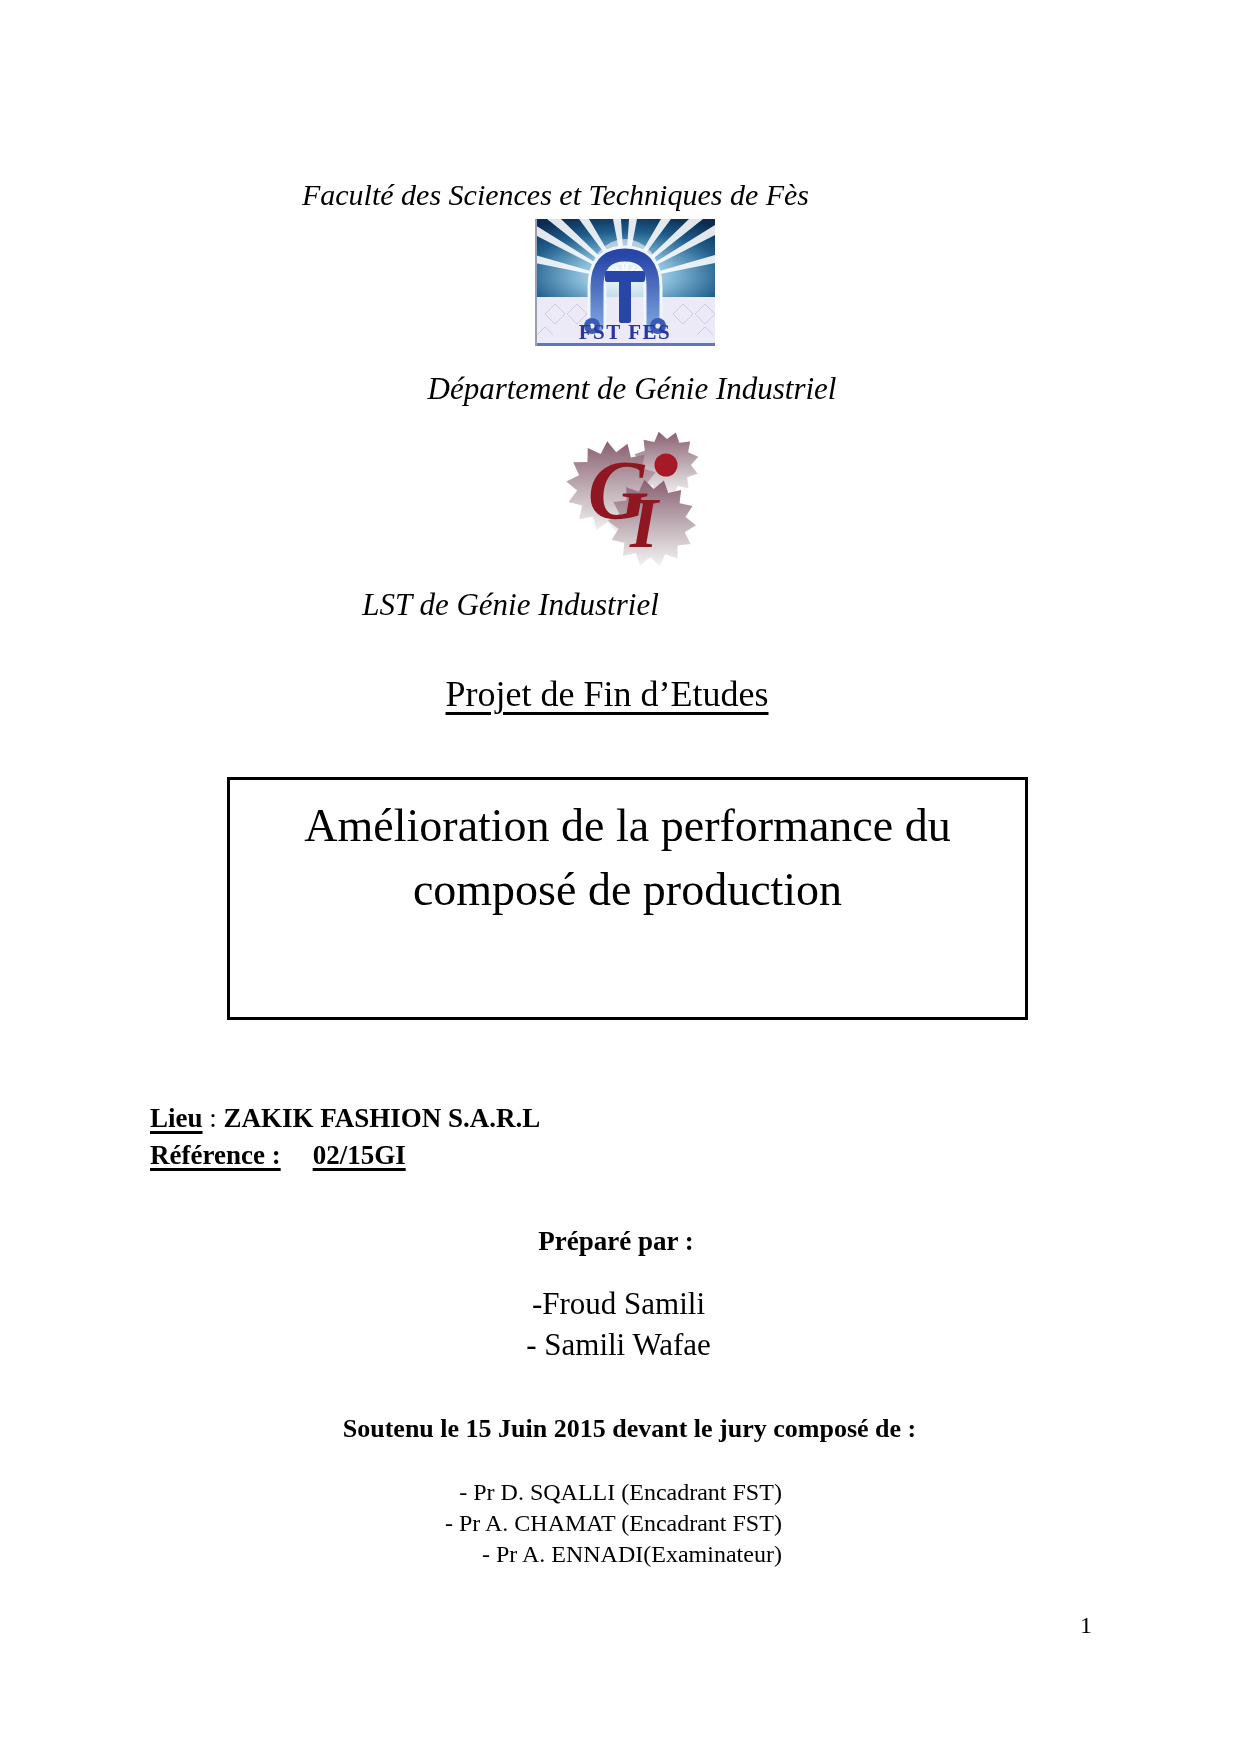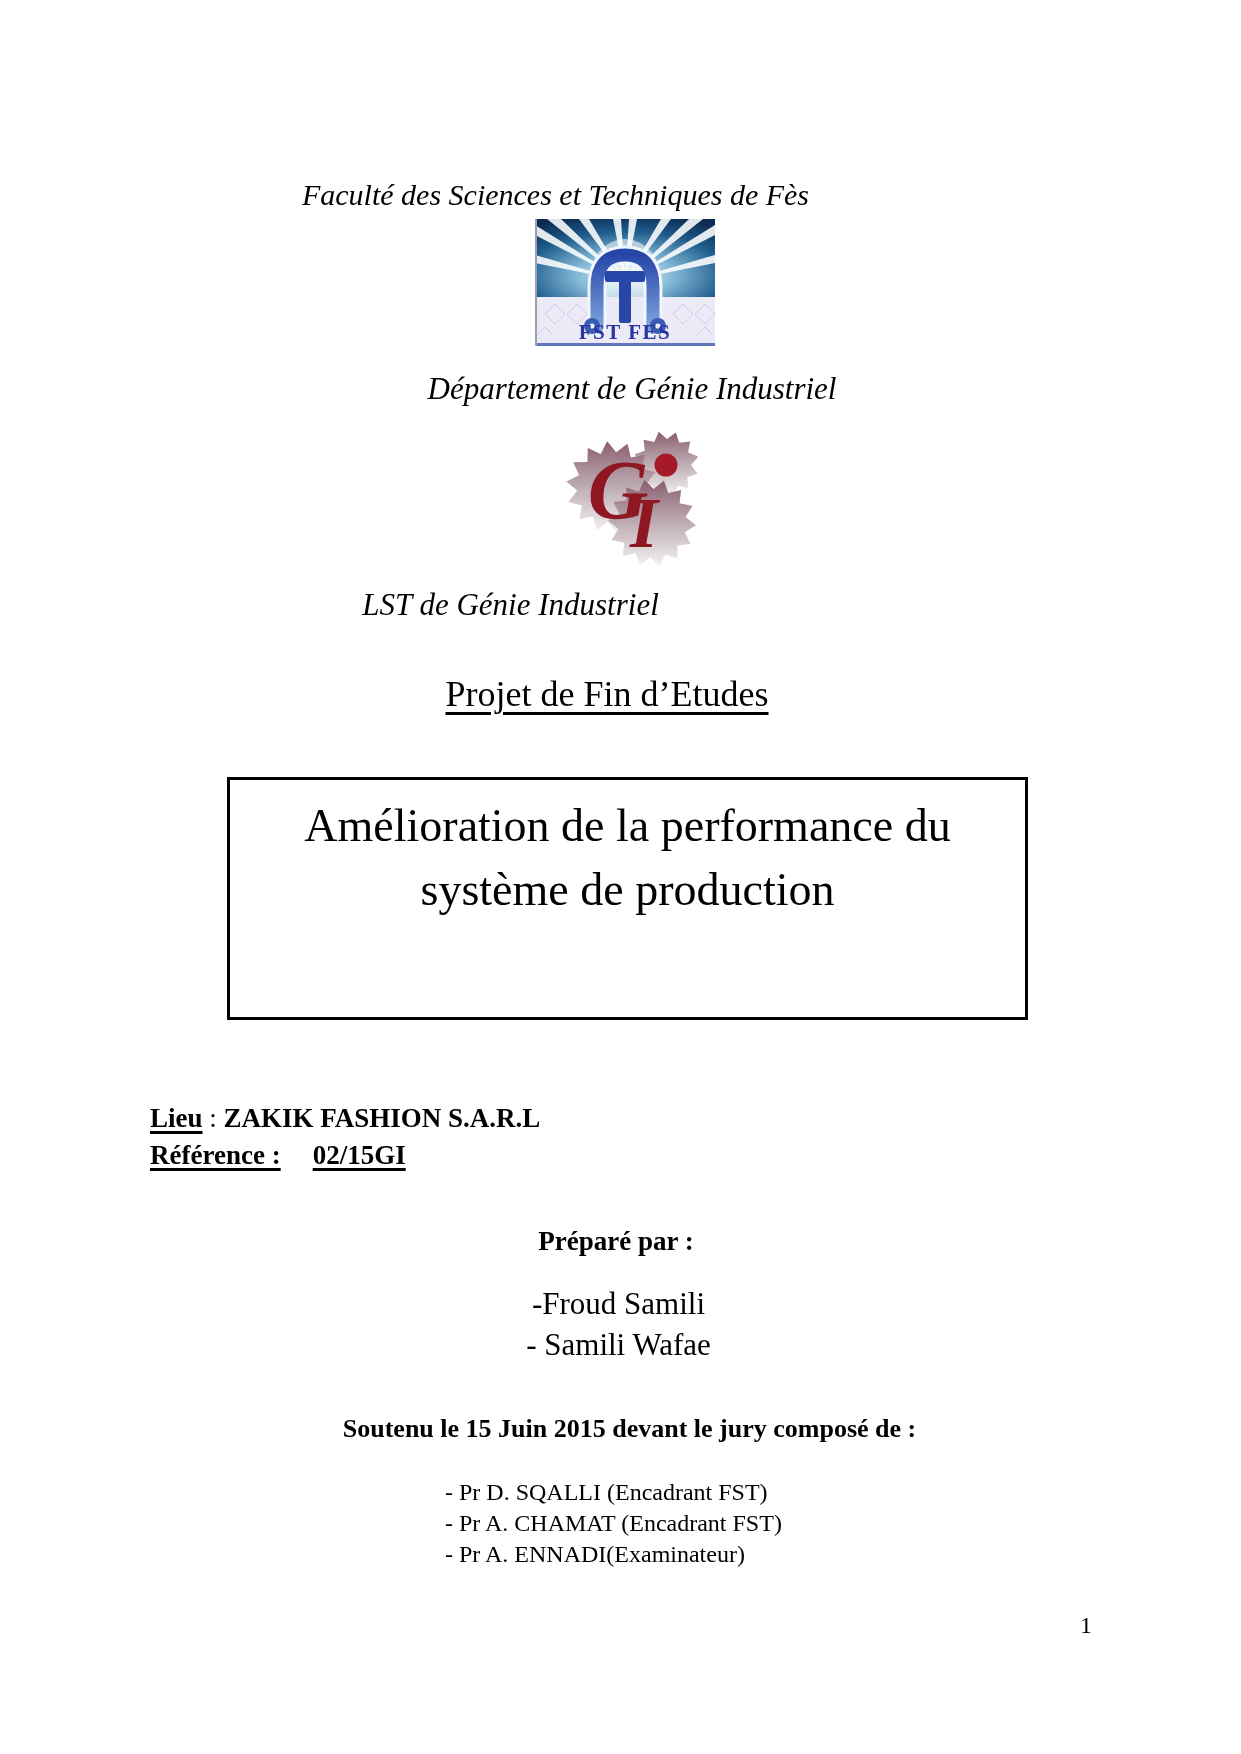--- a/index.html
+++ b/index.html
@@ -25,21 +25,21 @@
     text-align:center;font-size:46px;line-height:64px;padding-top:14px;
     box-sizing:content-box;
   }
   .meta{position:absolute;left:150px;top:1100px;font-size:27px;font-weight:bold;line-height:37px;}
   .meta .u{text-decoration:underline;text-decoration-thickness:2.5px;text-underline-offset:4px;}
   .meta .sep{font-weight:normal;}
   .meta .ref-gap{padding-left:32px;}
   .prepared{top:1226px;width:1232px;font-size:27px;font-weight:bold;}
   .authors{top:1283px;width:1237px;font-size:31px;line-height:41px;}
   .defense{top:1414px;width:1205px;font-size:26px;font-weight:bold;padding-left:27px;}
-  .jury{position:absolute;left:445px;top:1477px;font-size:24px;line-height:31px;}
+  .jury{position:absolute;left:445px;top:1477px;font-size:24px;line-height:31px;text-align:right;}
   .page-number{position:absolute;left:1080px;top:1612px;font-size:24px;}
 </style>
 </head>
 <body>
 
 <div class="page">
 
   <div class="centerline faculty">Faculté des Sciences et Techniques de Fès</div>
 
   <div class="fst-logo">
@@ -116,21 +116,21 @@
   </div>
 
   <div class="centerline program">LST de Génie Industriel</div>
 
   <div class="centerline report-type">
     <span>Projet de Fin d’Etudes</span>
   </div>
 
   <div class="title-box">
     <div>Amélioration de la performance du</div>
-    <div>système de production</div>
+    <div>composé de production</div>
   </div>
 
   <div class="meta">
     <div><span class="u">Lieu</span><span class="sep"> : </span><span>ZAKIK FASHION S.A.R.L</span></div>
     <div><span class="u"><span>Référence :</span><span class="ref-gap">02/15GI</span></span></div>
   </div>
 
   <div class="centerline prepared">Préparé par :</div>
 
   <div class="centerline authors">

